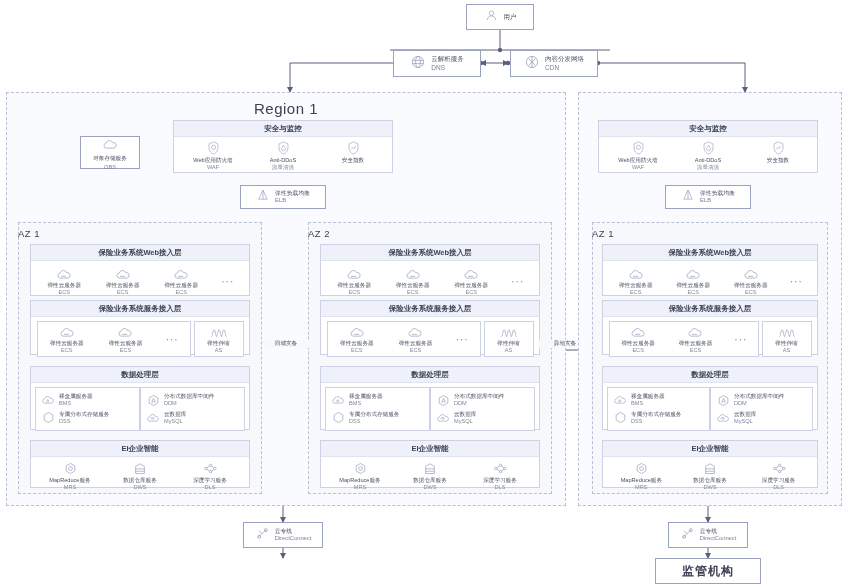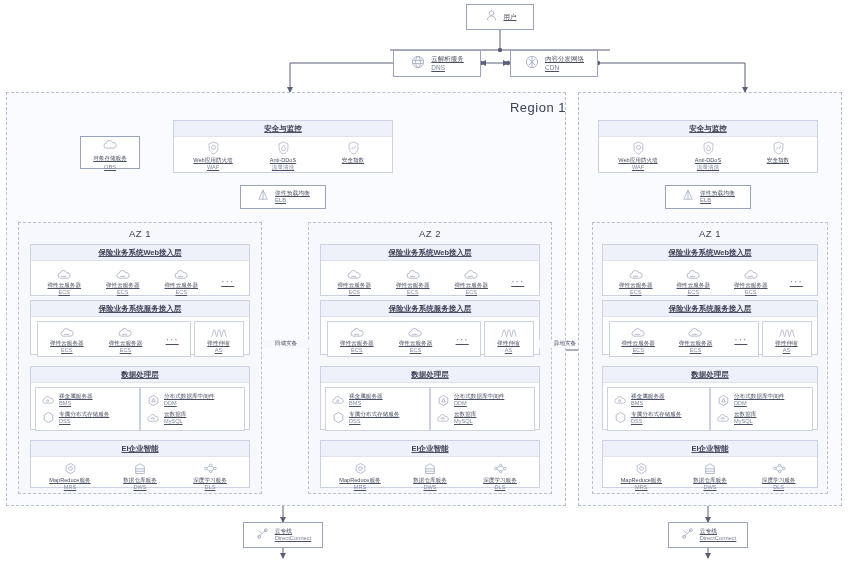--- a/index.html
+++ b/index.html
@@ -4,21 +4,21 @@
 <style>
   html,body{margin:0;padding:0;background:#ffffff;}
   body{
     width:850px;height:587px;position:relative;overflow:hidden;
     font-family:"Liberation Sans","DejaVu Sans",sans-serif;
     color:#4a4f63;
   }
   #stage{position:absolute;left:0;top:0;width:850px;height:587px;}
   svg#wires{position:absolute;left:0;top:0;width:850px;height:587px;pointer-events:none;}
 
-  .box{position:absolute;box-sizing:border-box;text-decoration:underline;}
+  .box{position:absolute;box-sizing:border-box;}
 
   
   .node{
     background:#ffffff;border:1px solid #9aa2bf;
     display:flex;align-items:center;justify-content:center;
     gap:5px;
   }
   .node .lbl{display:flex;flex-direction:column;line-height:1.25;}
   .node .l1{font-size:6.5px;color:#4a4f63;white-space:nowrap;}
   .node .l2{font-size:6.5px;color:#7b8299;white-space:nowrap;}
@@ -26,25 +26,25 @@
   .plainbig{background:#ffffff;border:1px solid #9aa2bf;display:flex;align-items:center;justify-content:center;}
   .plainbig span{font-size:12px;color:#3c4156;font-weight:bold;letter-spacing:1px;}
 
   
   .region{
     border:1px dashed #b9bfd4;background:#fafbfe;
   }
   .azbox{border:1px dashed #b9bfd4;background:#f7f8fc;}
 
   .regiontitle{
-    position:absolute;width:100%;text-align:right;font-size:13px;
+    position:absolute;width:100%;text-align:center;font-size:15px;
     color:#3c4156;letter-spacing:.5px;
   }
   .aztitle{
-    position:absolute;width:100%;text-align:center;font-size:9.5px;
+    position:absolute;width:100%;text-align:left;font-size:9.5px;
     color:#3c4156;letter-spacing:.5px;
   }
 
   
   .panel{background:#ffffff;border:1px solid #ccd2e4;}
   .panel .phead{
     background:#eef1f9;border-bottom:1px solid #dfe3f0;
     text-align:center;font-size:7.5px;color:#3c4156;
     padding:3px 0 2px 0;font-weight:bold;
   }
@@ -837,14 +837,17 @@
           <circle class="ic" cx="5.5" cy="14.5" r="2"></circle>
           <path class="ic" d="M5,6 L9,10"></path>
         </svg>
     </span>
     <span class="lbl">
       <span class="l1" style="font-size:5.8px;">云专线</span>
       <span class="l2" style="font-size:5.8px;">DirectConnect</span>
     </span>
   </div>
 
+  <div class="box plainbig" style="left:655px;top:558px;width:106px;height:26px;">
+    <span>监管机构</span>
+  </div>
 
 </div>
 
 </body></html>

